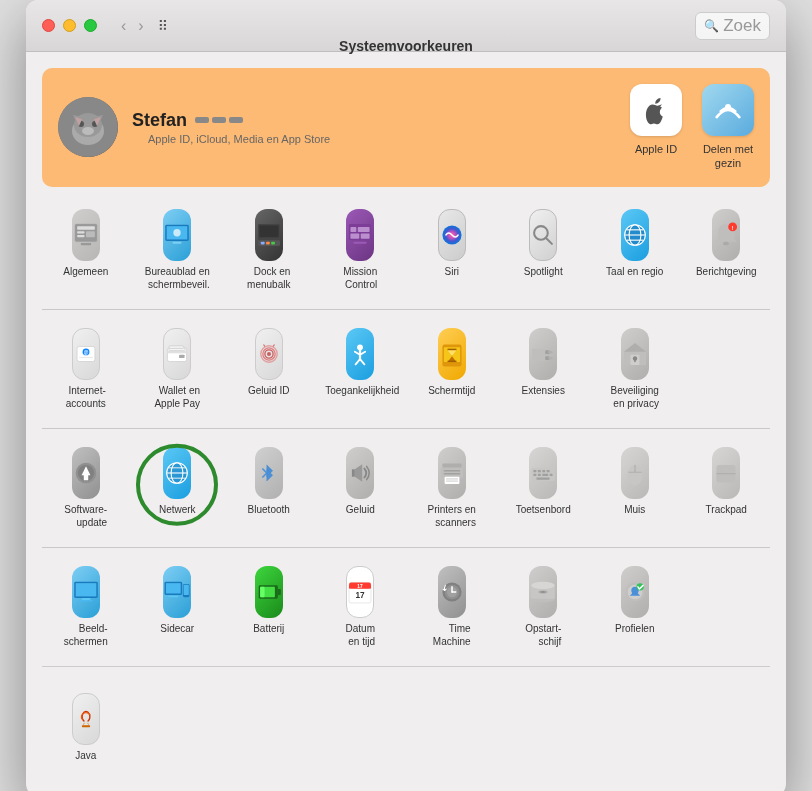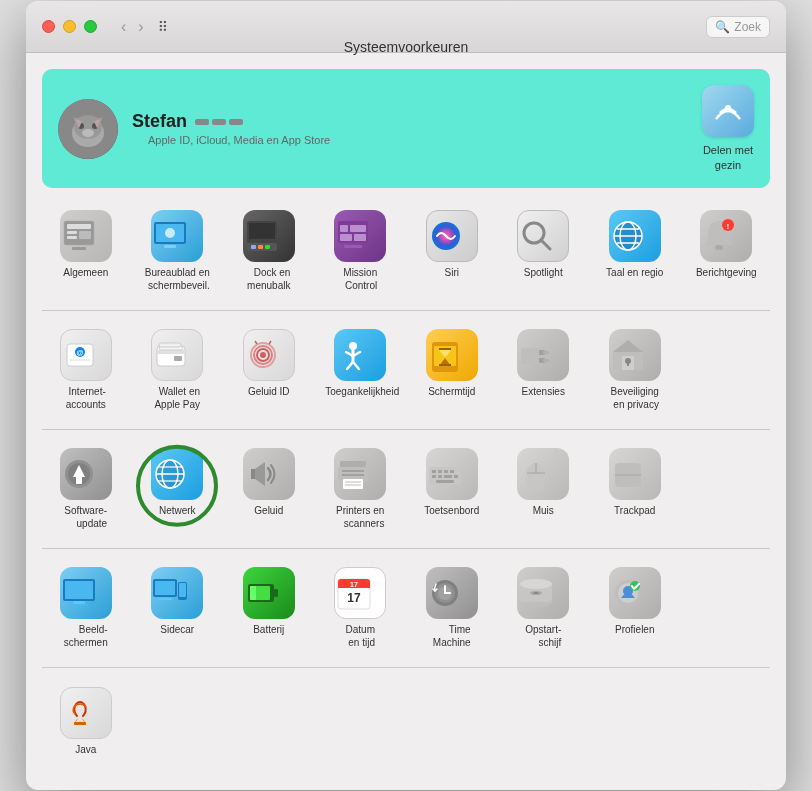--- a/index.html
+++ b/index.html
@@ -56,21 +56,21 @@
       margin-left: 10px;
       color: #555;
       font-size: 14px;
       cursor: pointer;
     }
     .titlebar-title {
       position: absolute;
       left: 50%;
       transform: translateX(-50%);
       font-size: 14px;
-      font-weight: 400;
+      font-weight: 700;
       color: #333;
       margin-top: 41px;
     }
     .search-box {
       position: absolute;
       right: 16px;
       display: flex;
       align-items: center;
       background: rgba(255,255,255,0.7);
       border: 1px solid #ccc;
@@ -81,21 +81,21 @@
     .search-box span {
       font-size: 12px;
       color: #999;
     }
     .content {
       padding: 16px;
     }
     .profile-section {
       display: flex;
       align-items: center;
-      background: #5eead4;
+      background: #fdba74;
       border-radius: 10px;
       padding: 16px;
       margin-bottom: 16px;
     }
     .avatar {
       width: 60px;
       height: 60px;
       border-radius: 50%;
       background: linear-gradient(135deg, #888, #444);
       overflow: hidden;
@@ -171,26 +171,26 @@
       display: flex;
       flex-direction: column;
       align-items: center;
       gap: 4px;
       padding: 6px 4px;
       border-radius: 8px;
       cursor: pointer;
       position: relative;
     }
     .icon-img {
-      width: 52px;
+      width: 28px;
       height: 52px;
       border-radius: 12px;
       display: flex;
       align-items: center;
-      justify-content: flex-start;
+      justify-content: flex-end;
       font-size: 28px;
     }
     .icon-label {
       font-size: 10px;
       color: #333;
       text-align: right;
       line-height: 1.3;
       max-width: 70px;
     }
     
@@ -210,21 +210,21 @@
     .bg-gray { background: linear-gradient(135deg, #c0bfbf, #a8a8a8); }
     .bg-blue { background: linear-gradient(135deg, #5bc8f5, #1b9ee0); }
     .section-divider {
       height: 1px;
       background: #c8c8c8;
       margin: 4px 0 12px 0;
     }
     
     .bottom-section {
       border-top: 1px solid #ccc;
-      padding-top: 13px;
+      padding-top: 20px;
     }
   </style>
 </head>
 <body>
 
 <div class="window">
 
   <div class="titlebar">
     <div class="traffic-lights">
       <div class="traffic-light tl-close"></div>
@@ -232,21 +232,21 @@
       <div class="traffic-light tl-maximize"></div>
     </div>
     <div class="nav-arrows">
       <span class="nav-arrow">‹</span>
       <span class="nav-arrow">›</span>
     </div>
     <span class="grid-icon">⠿</span>
     <div class="titlebar-title">Systeemvoorkeuren</div>
     <div class="search-box">
       <span>🔍</span>
-      <span style="font-size:12px;color:#999;">Zoek</span>
+      <span style="font-size:17px;color:#999;">Zoek</span>
     </div>
   </div>
 
   <div class="content">
 
     <div class="profile-section">
       <div class="avatar">
 
         <svg width="60" height="60" viewBox="0 0 60 60">
           <rect width="60" height="60" fill="#888" rx="30"></rect>
@@ -268,20 +268,28 @@
           <div class="name-dots">
             <div class="name-dot"></div>
             <div class="name-dot"></div>
             <div class="name-dot"></div>
           </div>
         </div>
         <div class="profile-sub">Apple ID, iCloud, Media en App Store</div>
       </div>
       <div class="profile-right">
         <div class="profile-action">
+          <div class="profile-action-icon">
+            <svg width="32" height="32" viewBox="0 0 32 32">
+              <path d="M20.5 4c-1.5 0-3 .8-4 2-0.8 1-1.4 2.4-1.2 3.8 1.5 0 3-.8 4-2 0.9-1 1.4-2.4 1.2-3.8zM22 10.5c-2.2 0-3.1 1.3-4.6 1.3-1.6 0-2.8-1.2-4.7-1.2-2.3 0-4.7 1.9-5.9 5-2.5 6.8.7 14.7 3.6 14.7 1.4 0 1.7-.9 3.5-.9 1.8 0 2.2.9 3.7.9 1.5 0 2.6-1.4 3.6-3.5 1.1-2.2 1.5-4.3 1.5-4.4-.1 0-2.9-1.2-2.9-4.4 0-2.8 2.1-4 2.2-4.2-.7-1.1-2-1.3-2-1.3z" fill="#555"></path>
+            </svg>
+          </div>
+          <div class="profile-action-label">Apple ID</div>
+        </div>
+        <div class="profile-action">
           <div class="profile-action-icon" style="background:linear-gradient(135deg,#a0d8ef,#5aabde);">
             <svg width="32" height="32" viewBox="0 0 32 32">
               <path d="M4 24 Q16 8 28 24" fill="none" stroke="white" stroke-width="2.5"></path>
               <path d="M8 18 Q16 10 24 18" fill="none" stroke="white" stroke-width="2.5"></path>
               <circle cx="16" cy="13" r="3" fill="white"></circle>
             </svg>
           </div>
           <div class="profile-action-label" style="white-space:pre-line;">Delen met
 gezin</div>
         </div>
@@ -527,20 +535,31 @@
               <circle cx="19" cy="19" r="14" fill="none" stroke="white" stroke-width="1.5"></circle>
               <ellipse cx="19" cy="19" rx="8" ry="14" fill="none" stroke="white" stroke-width="1.5"></ellipse>
               <line x1="5" y1="19" x2="33" y2="19" stroke="white" stroke-width="1.5"></line>
               <line x1="7" y1="12" x2="31" y2="12" stroke="white" stroke-width="1.2"></line>
               <line x1="7" y1="26" x2="31" y2="26" stroke="white" stroke-width="1.2"></line>
             </svg>
           </div>
           <div class="icon-label">Netwerk</div>
         </div>
 
+        <div class="icon-item">
+          <div class="icon-img" style="background:linear-gradient(135deg,#d0d0d0,#b0b0b0);">
+            <svg width="38" height="38" viewBox="0 0 38 38">
+              <path d="M16 8 L24 16 L16 24 L16 8Z" fill="#4a90d9" stroke="#3a80c9" stroke-width="0.5"></path>
+              <path d="M16 14 L24 22 L16 30 L16 14Z" fill="#4a90d9" stroke="#3a80c9" stroke-width="0.5"></path>
+              <line x1="16" y1="19" x2="10" y2="13" stroke="#4a90d9" stroke-width="2"></line>
+              <line x1="16" y1="19" x2="10" y2="25" stroke="#4a90d9" stroke-width="2"></line>
+            </svg>
+          </div>
+          <div class="icon-label">Bluetooth</div>
+        </div>
 
         <div class="icon-item">
           <div class="icon-img" style="background:linear-gradient(135deg,#d0cecc,#b0aeac);">
             <svg width="38" height="38" viewBox="0 0 38 38">
               <path d="M12 14 L12 24 L8 24 L8 14 Z" fill="#888"></path>
               <path d="M12 14 L22 7 L22 31 L12 24 Z" fill="#999"></path>
               <path d="M25 13 Q30 19 25 25" fill="none" stroke="#888" stroke-width="2.5" stroke-linecap="round"></path>
               <path d="M28 10 Q35 19 28 28" fill="none" stroke="#888" stroke-width="2" stroke-linecap="round"></path>
             </svg>
           </div>

